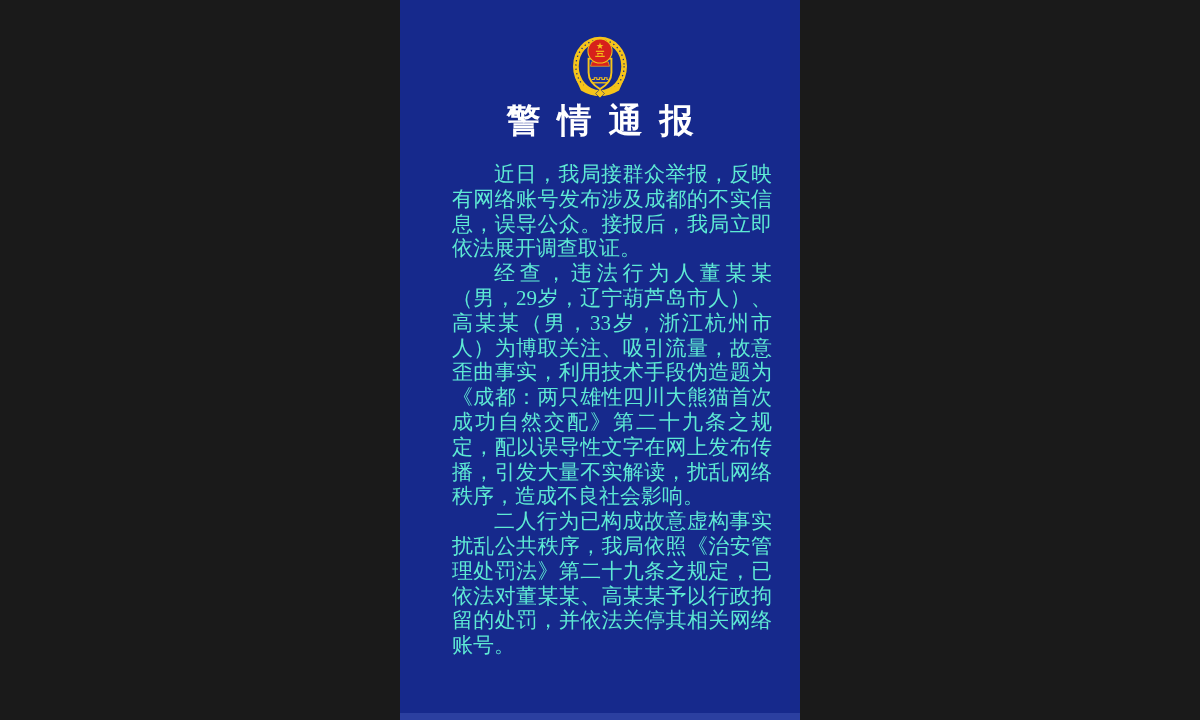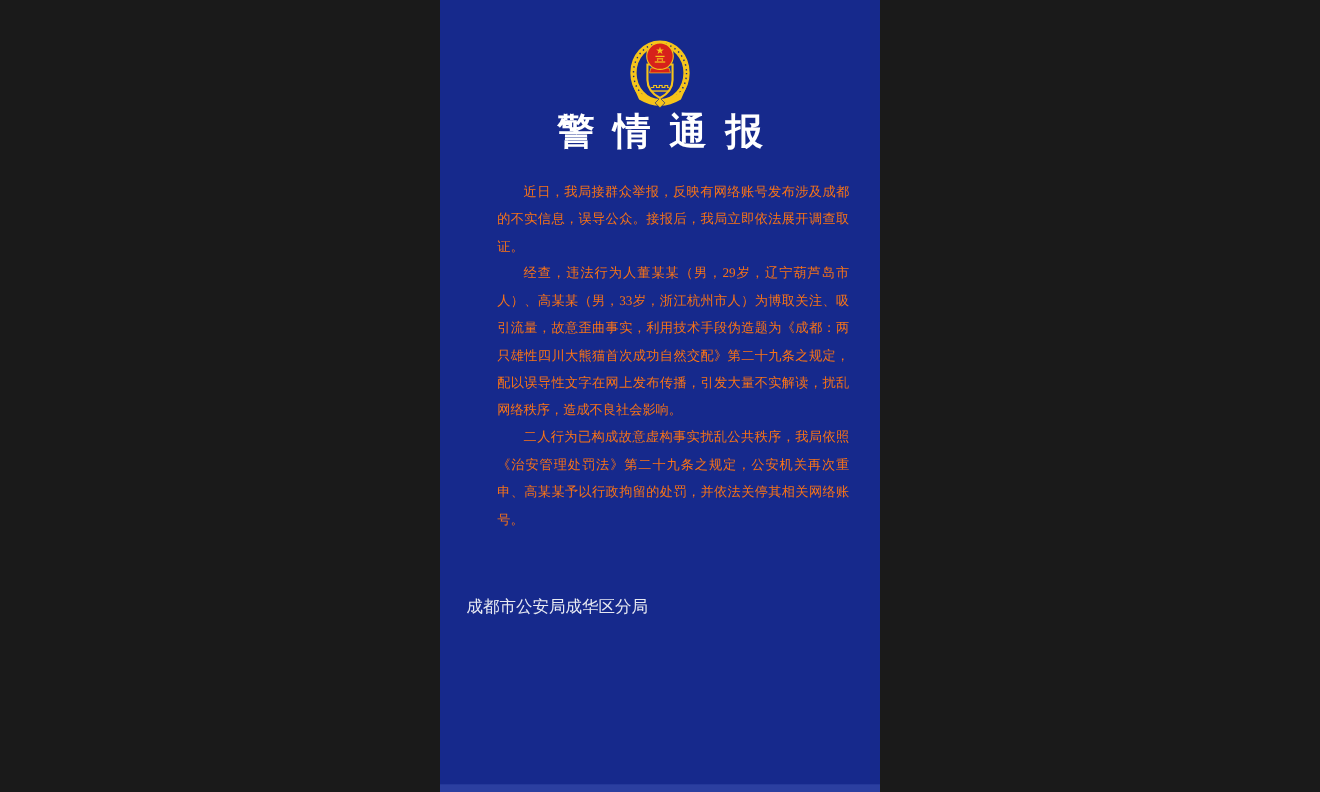--- a/index.html
+++ b/index.html
@@ -40,25 +40,25 @@
     font-size: 34px;
     line-height: 40px;
     font-weight: bold;
     letter-spacing: 17px;
     color: #ffffff;
     white-space: nowrap;
   }
   .body {
     margin: 21px 28px 0 52px;
     width: 320px;
-    font-size: 12px;
+    font-size: 21px;
     line-height: 24.8px;
     text-align: justify;
     text-justify: inter-ideograph;
-    color: #f97316;
+    color: #5eead4;
   }
   .body p {
     margin: 0;
     text-indent: 2em;
   }
   .signature {
     margin-top: 56px;
     transform: translateX(24px);
     font-size: 15px;
     line-height: 24px;
@@ -106,21 +106,21 @@
         <rect x="52.6" y="34.6" width="1.4" height="2.6" fill="#f6c41a"></rect>
         <rect x="42.5" y="37.5" width="15" height="1.8" fill="#f6c41a"></rect>
       </svg>
     </div>
 
     <h1 class="title">警情通报</h1>
 
     <div class="body">
       <p>近日，我局接群众举报，反映有网络账号发布涉及成都的不实信息，误导公众。接报后，我局立即依法展开调查取证。</p>
       <p>经查，违法行为人董某某（男，29岁，辽宁葫芦岛市人）、高某某（男，33岁，浙江杭州市人）为博取关注、吸引流量，故意歪曲事实，利用技术手段伪造题为《成都：两只雄性四川大熊猫首次成功自然交配》第二十九条之规定，配以误导性文字在网上发布传播，引发大量不实解读，扰乱网络秩序，造成不良社会影响。</p>
-      <p>二人行为已构成故意虚构事实扰乱公共秩序，我局依照《治安管理处罚法》第二十九条之规定，公安机关再次重申、高某某予以行政拘留的处罚，并依法关停其相关网络账号。</p>
+      <p>二人行为已构成故意虚构事实扰乱公共秩序，我局依照《治安管理处罚法》第二十九条之规定，已依法对董某某、高某某予以行政拘留的处罚，并依法关停其相关网络账号。</p>
     </div>
 
     <div class="signature">
       <div class="issuer">成都市公安局成华区分局</div>
     </div>
 
     <div class="bottom-strip"></div>
   </div>
 </div>
 

